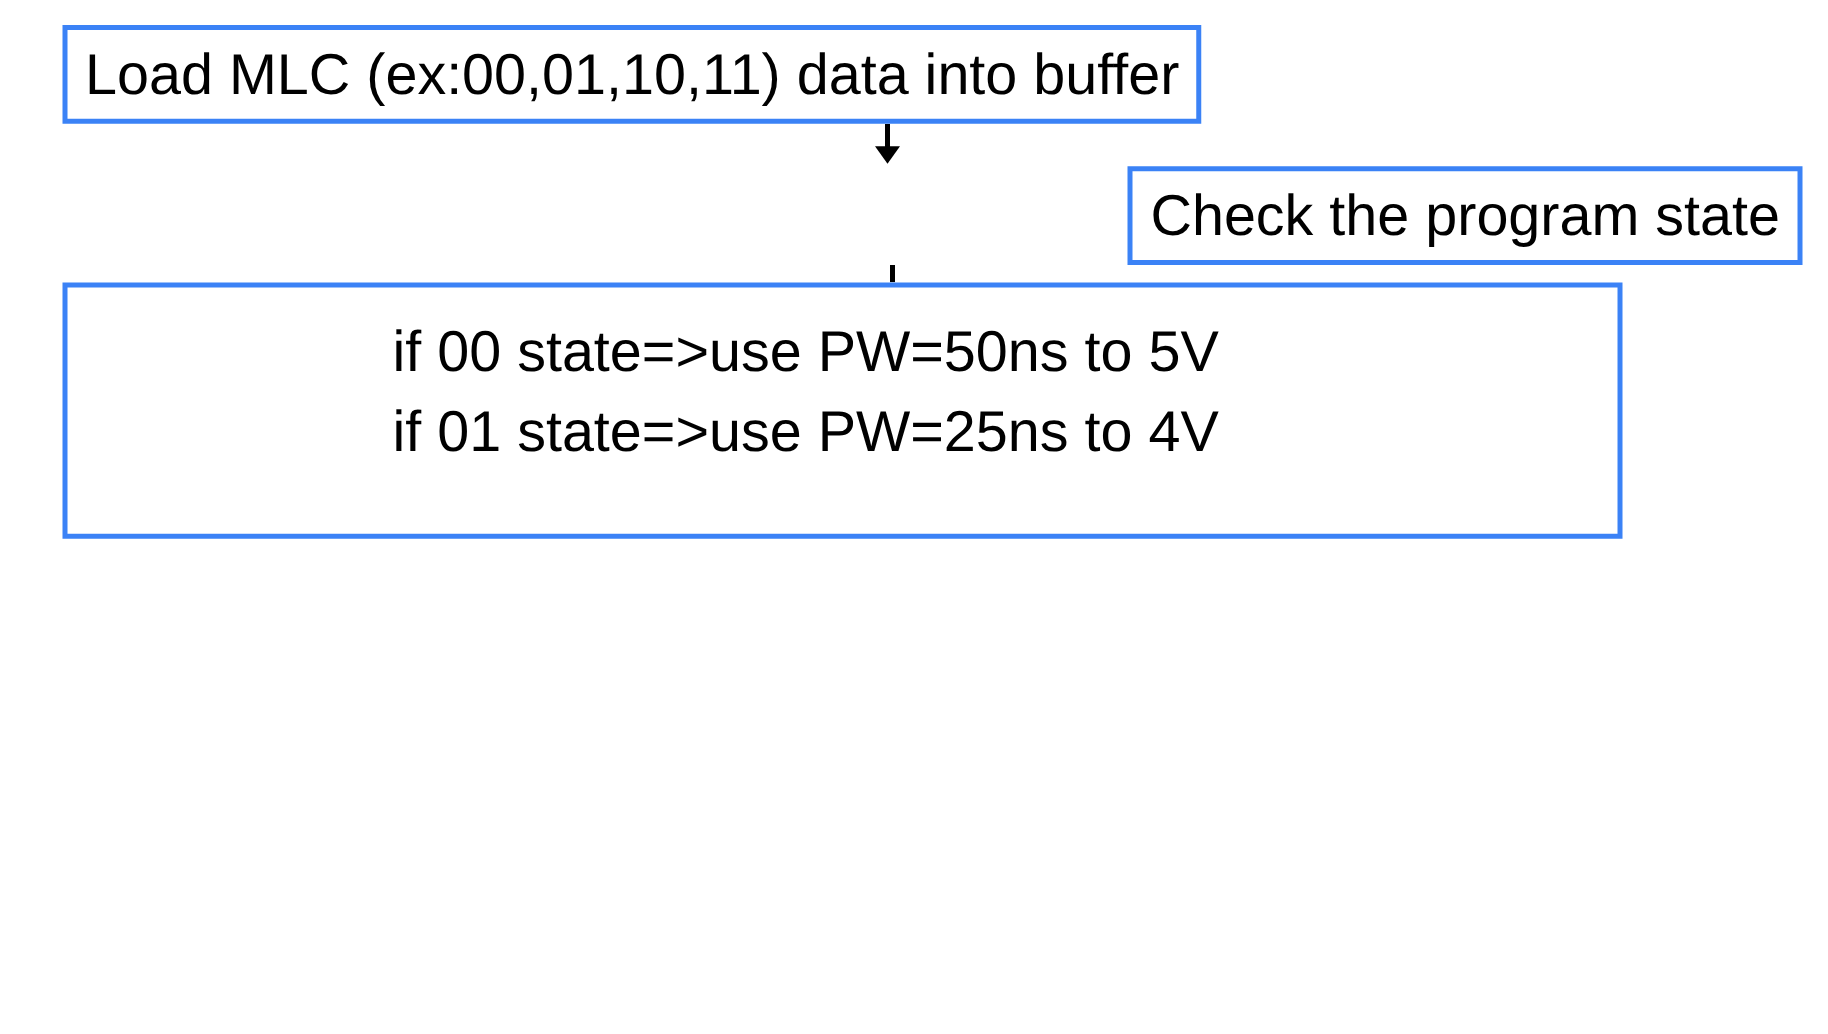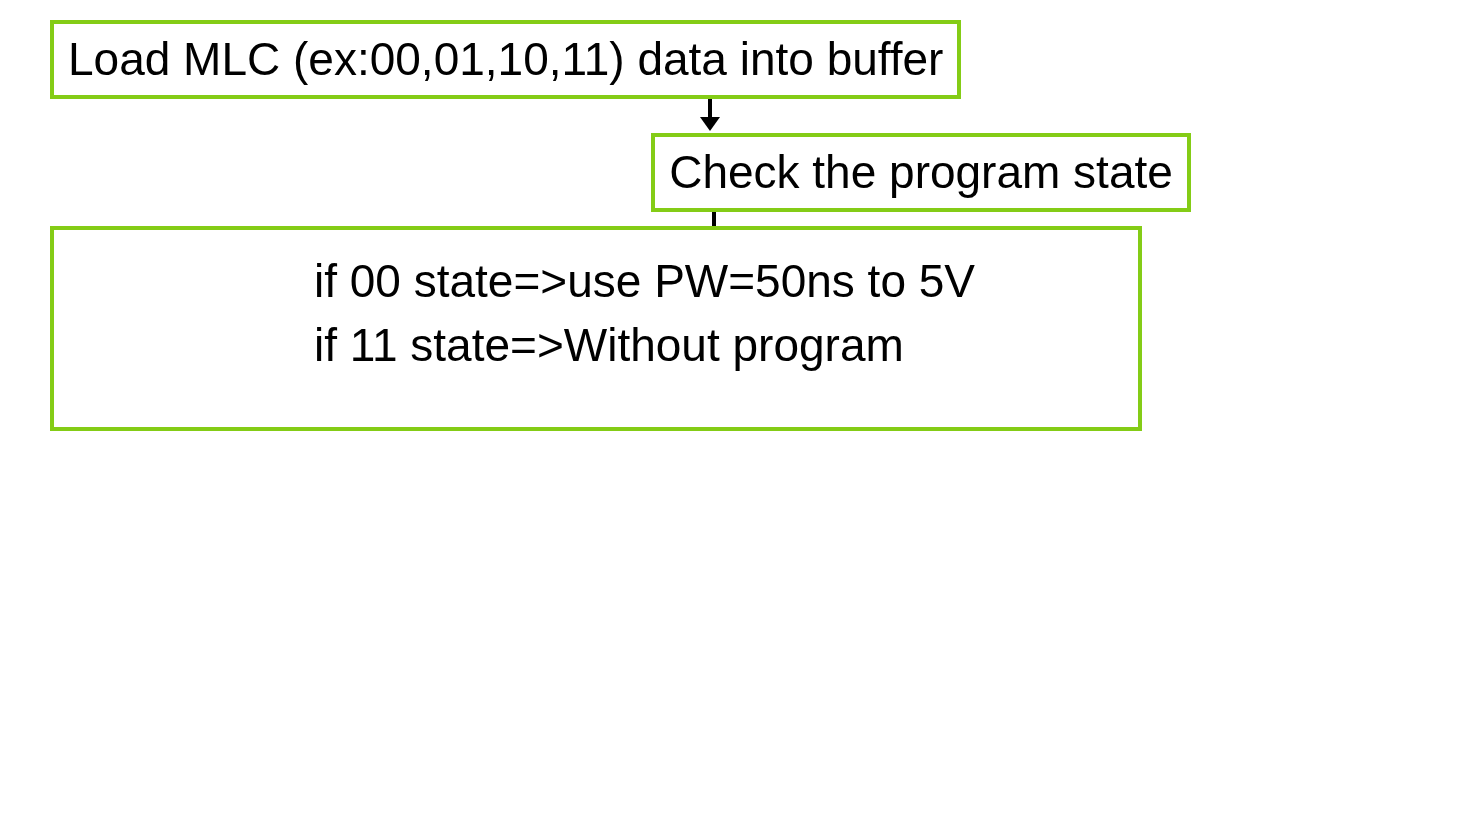--- a/index.html
+++ b/index.html
@@ -4,46 +4,46 @@
   <style>
     body {
       margin: 0;
       padding: 20px 20px 20px 50px;
       font-family: Arial, Helvetica, sans-serif;
       background: #ffffff;
       width: 1462px;
       box-sizing: border-box;
     }
     .box {
-      border: 4px solid #84cc16;
+      border: 4px solid #3b82f6;
       background: #fff;
       display: inline-block;
       font-size: 46px;
       line-height: 1.2;
       padding: 8px 14px;
       margin: 0;
       position: relative;
     }
     .row {
       position: relative;
     }
     .box1 {
       margin-left: 0;
     }
     .box2-wrap {
-      text-align: center;
+      text-align: right;
       margin-left: 350px;
     }
     .arrow-svg {
       display: block;
       margin-left: 640px;
     }
     .box3 {
       display: block;
-      width: 1092px;
+      width: 1248px;
       box-sizing: border-box;
       padding: 20px 20px 50px 260px;
       font-size: 46px;
       line-height: 1.38;
     }
     .box3 span {
       display: block;
       white-space: pre;
     }
     .connector-line {
@@ -70,14 +70,14 @@
     <span>Check the program state</span>
   </div>
 </div>
 
 <svg class="connector-line" width="8" height="14">
   <line x1="4" y1="0" x2="4" y2="14" stroke="#000" stroke-width="4"></line>
 </svg>
 
 <div class="box box3">
   <span>if 00 state=&gt;use PW=50ns to 5V</span>
-  <span>if 11 state=&gt;Without program</span>
+  <span>if 01 state=&gt;use PW=25ns to 4V</span>
 </div>
 
 </body></html>

